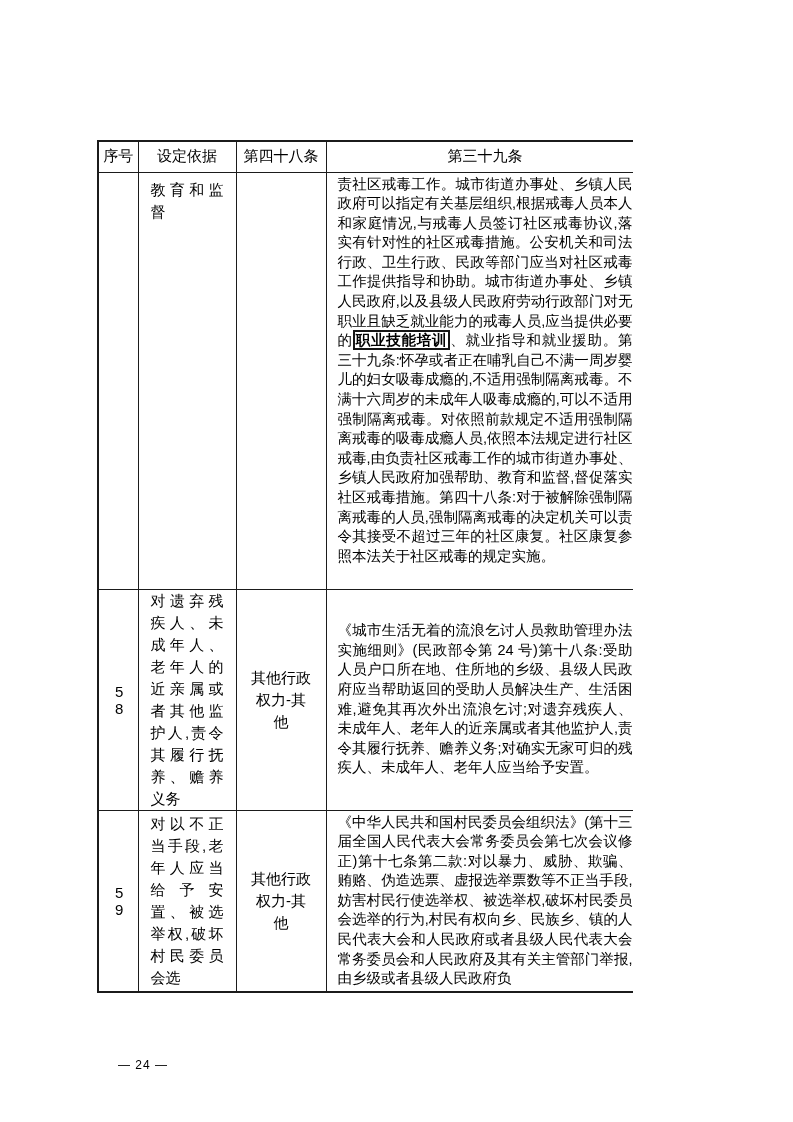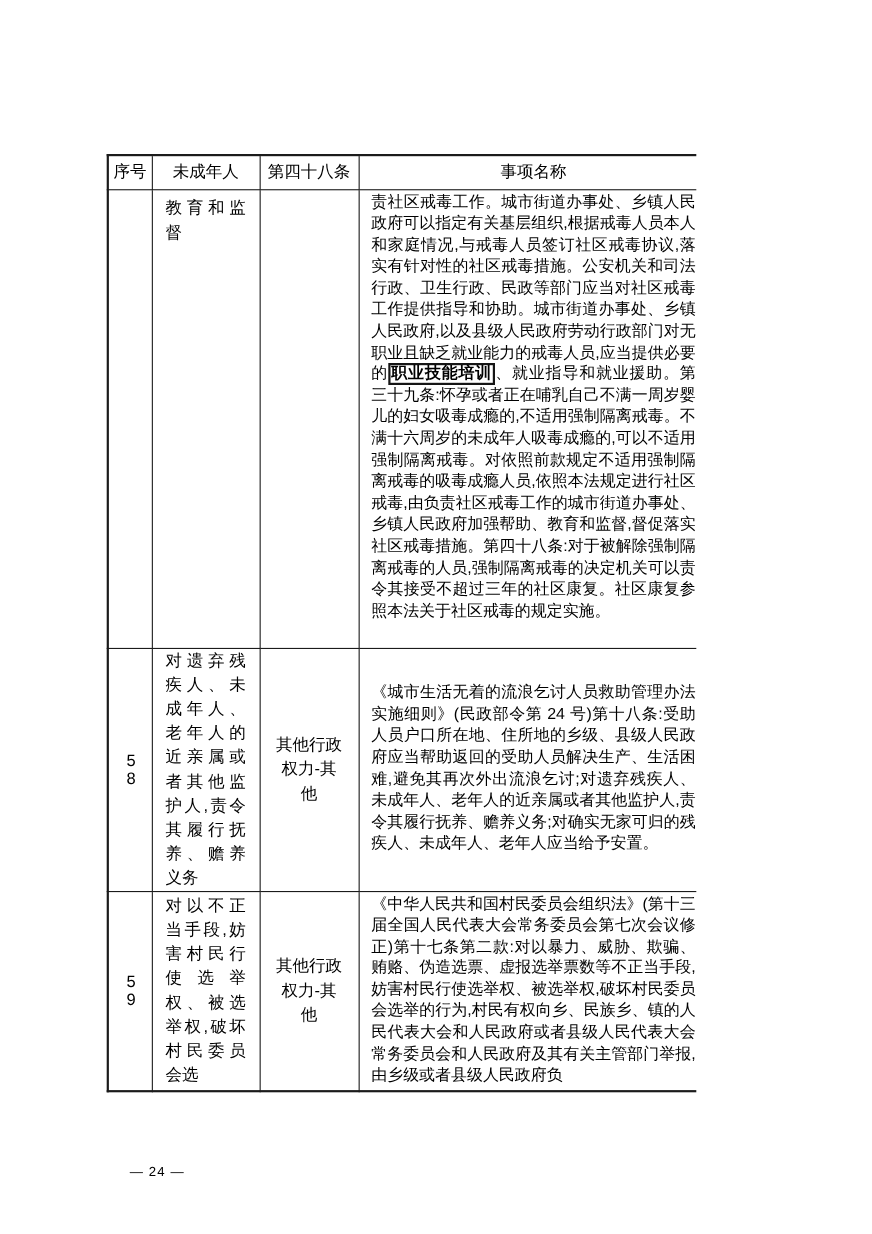--- a/index.html
+++ b/index.html
@@ -98,44 +98,44 @@
     <colgroup>
       <col style="width:40px">
       <col style="width:98px">
       <col style="width:90px">
       <col style="width:318px">
       <col style="width:67px">
     </colgroup>
     <thead>
       <tr>
         <th>序号</th>
-        <th>未成年人</th>
+        <th>设定依据</th>
         <th>第四十八条</th>
-        <th>事项名称</th>
+        <th>第三十九条</th>
         <th>备注</th>
       </tr>
     </thead>
     <tbody>
       <tr class="row-a">
         <td class="cell-seq"></td>
         <td class="cell-name top">教育和监督</td>
         <td class="cell-type"></td>
         <td class="cell-basis"><span>责社区戒毒工作。城市街道办事处、乡镇人民政府可以指定有关基层组织,根据戒毒人员本人和家庭情况,与戒毒人员签订社区戒毒协议,落实有针对性的社区戒毒措施。公安机关和司法行政、卫生行政、民政等部门应当对社区戒毒工作提供指导和协助。城市街道办事处、乡镇人民政府,以及县级人民政府劳动行政部门对无职业且缺乏就业能力的戒毒人员,应当提供必要的</span><span class="boxed">职业技能培训</span><span>、就业指导和就业援助。第三十九条:怀孕或者正在哺乳自己不满一周岁婴儿的妇女吸毒成瘾的,不适用强制隔离戒毒。不满十六周岁的未成年人吸毒成瘾的,可以不适用强制隔离戒毒。对依照前款规定不适用强制隔离戒毒的吸毒成瘾人员,依照本法规定进行社区戒毒,由负责社区戒毒工作的城市街道办事处、乡镇人民政府加强帮助、教育和监督,督促落实社区戒毒措施。第四十八条:对于被解除强制隔离戒毒的人员,强制隔离戒毒的决定机关可以责令其接受不超过三年的社区康复。社区康复参照本法关于社区戒毒的规定实施。</span></td>
         <td class="cell-remark"></td>
       </tr>
       <tr class="row-b">
         <td class="cell-seq">58</td>
         <td class="cell-name">对遗弃残疾人、未成年人、老年人的近亲属或者其他监护人,责令其履行抚养、赡养义务</td>
         <td class="cell-type">其他行政权力-其他</td>
         <td class="cell-basis mid">《城市生活无着的流浪乞讨人员救助管理办法实施细则》(民政部令第 24 号)第十八条:受助人员户口所在地、住所地的乡级、县级人民政府应当帮助返回的受助人员解决生产、生活困难,避免其再次外出流浪乞讨;对遗弃残疾人、未成年人、老年人的近亲属或者其他监护人,责令其履行抚养、赡养义务;对确实无家可归的残疾人、未成年人、老年人应当给予安置。</td>
         <td class="cell-remark"></td>
       </tr>
       <tr class="row-c">
         <td class="cell-seq">59</td>
-        <td class="cell-name">对以不正当手段,妨害村民行使选举权、被选举权,破坏村民委员会选</td>
+        <td class="cell-name">对以不正当手段,老年人应当给予安置、被选举权,破坏村民委员会选</td>
         <td class="cell-type">其他行政权力-其他</td>
         <td class="cell-basis">《中华人民共和国村民委员会组织法》(第十三届全国人民代表大会常务委员会第七次会议修正)第十七条第二款:对以暴力、威胁、欺骗、贿赂、伪造选票、虚报选举票数等不正当手段,妨害村民行使选举权、被选举权,破坏村民委员会选举的行为,村民有权向乡、民族乡、镇的人民代表大会和人民政府或者县级人民代表大会常务委员会和人民政府及其有关主管部门举报,由乡级或者县级人民政府负</td>
         <td class="cell-remark"></td>
       </tr>
     </tbody>
   </table>
 
   <div class="page-number">— 24 —</div>
 
 </div>

